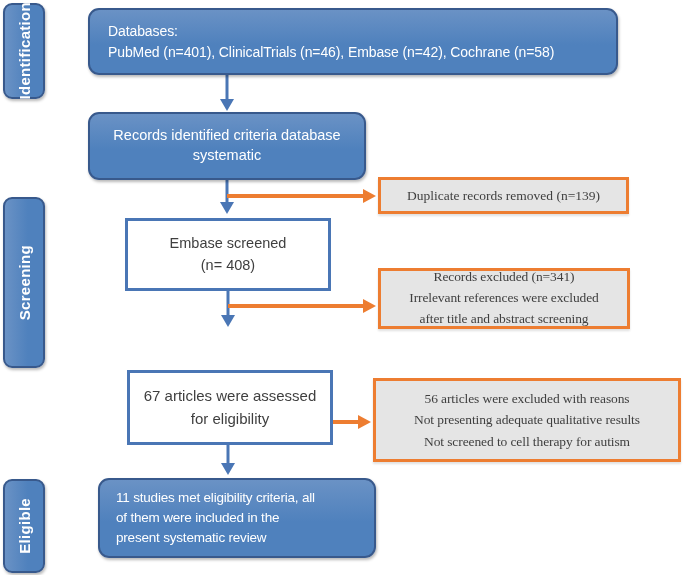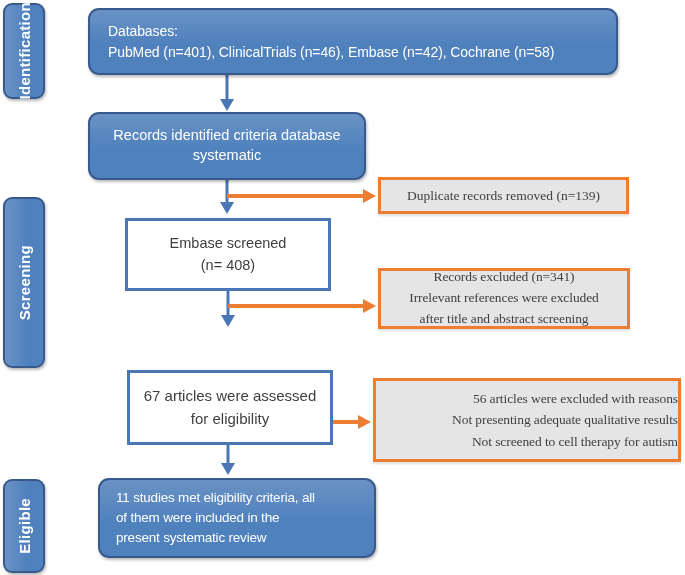--- a/index.html
+++ b/index.html
@@ -61,21 +61,21 @@
     white-space:nowrap;
   }
   .tline{white-space:nowrap;}
   
   #box-databases{left:88px;top:8px;width:530px;height:67px;padding:6px 18px;font-size:14px;line-height:1.45;letter-spacing:-0.1px;}
   #box-identified{left:88px;top:112px;width:278px;height:68px;font-size:14.5px;line-height:1.35;text-align:center;}
   #box-duplicates{left:378px;top:177px;width:251px;height:37px;font-size:13.5px;}
   #box-screened{left:125px;top:218px;width:206px;height:73px;font-size:14.5px;line-height:1.5;}
   #box-excluded{left:378px;top:268px;width:252px;height:61px;font-size:13.5px;line-height:1.55;letter-spacing:-0.1px;}
   #box-assessed{left:127px;top:330px;width:206px;height:75px;font-size:15px;line-height:1.5;margin-top:40px;}
-  #box-reasons{left:373px;top:378px;width:308px;height:84px;font-size:13.5px;line-height:1.6;letter-spacing:-0.1px;align-items:flex-end;}
+  #box-reasons{left:373px;top:378px;width:308px;height:84px;font-size:13.5px;line-height:1.6;letter-spacing:-0.1px;}
   #box-included{left:98px;top:478px;width:278px;height:80px;padding:4px 8px 4px 16px;font-size:13.5px;line-height:1.5;letter-spacing:-0.2px;}
   #label-identification{left:3px;top:3px;width:42px;height:96px;}
   #label-screening{left:3px;top:197px;width:42px;height:171px;}
   #label-eligible{left:3px;top:479px;width:42px;height:94px;}
 </style>
 </head>
 <body>
 
 <div id="canvas">
 

